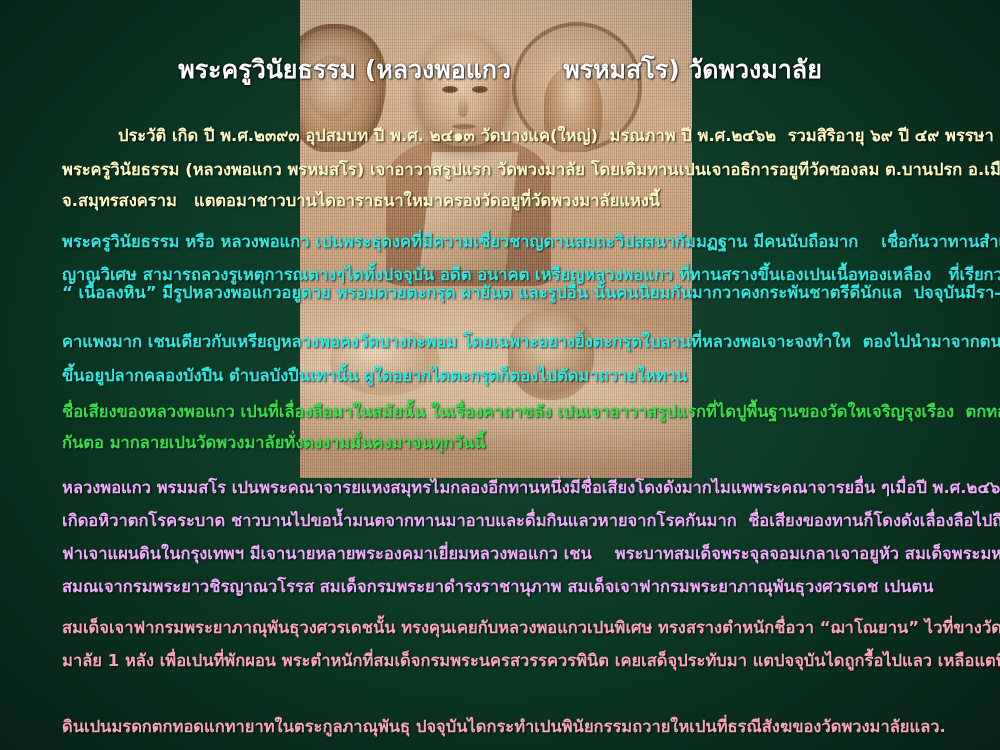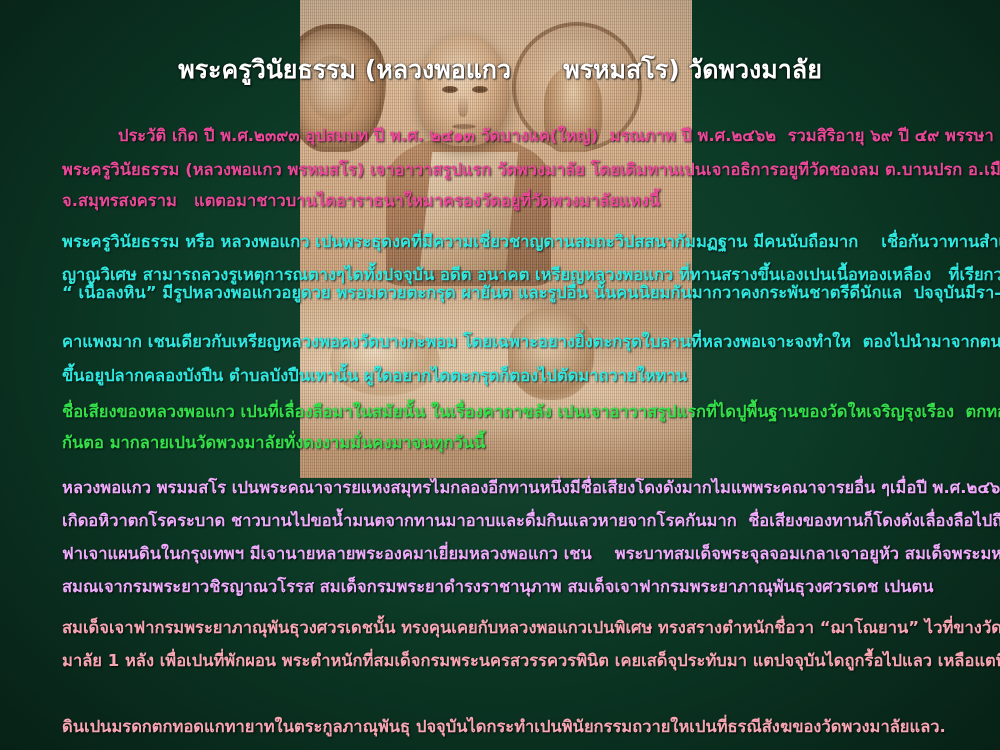--- a/index.html
+++ b/index.html
@@ -177,21 +177,21 @@
     line-height: 1.05;
   }
   #title {
     top: 57px;
     left: 0; right: 0;
     text-align: center;
     font-size: 25px;
     color: #ffffff;
     text-shadow: 1px 1px 2px rgba(0,0,0,0.85), -1px 0 2px rgba(0,0,0,0.5);
   }
-  .c-magenta { color: #ec4899; text-shadow: 1px 1px 2px rgba(0,0,0,0.75); }
+  .c-magenta { color: #fef9c3; text-shadow: 1px 1px 2px rgba(0,0,0,0.75); }
   .c-cyan    { color: #2fe8e0; text-shadow: 1px 1px 2px rgba(0,0,0,0.75); }
   .c-green   { color: #34e04a; text-shadow: 1px 1px 2px rgba(0,0,0,0.75); }
   .c-white   { color: #f0abfc; text-shadow: 1px 1px 2px rgba(0,0,0,0.8); }
   .c-pink    { color: #f9a6b4; text-shadow: 1px 1px 2px rgba(0,0,0,0.8); }
   .body-line { font-size: 16.5px; left: 62px; }
   .indent-1 { left: 118px; }
 </style>
 </head>
 <body>
 

